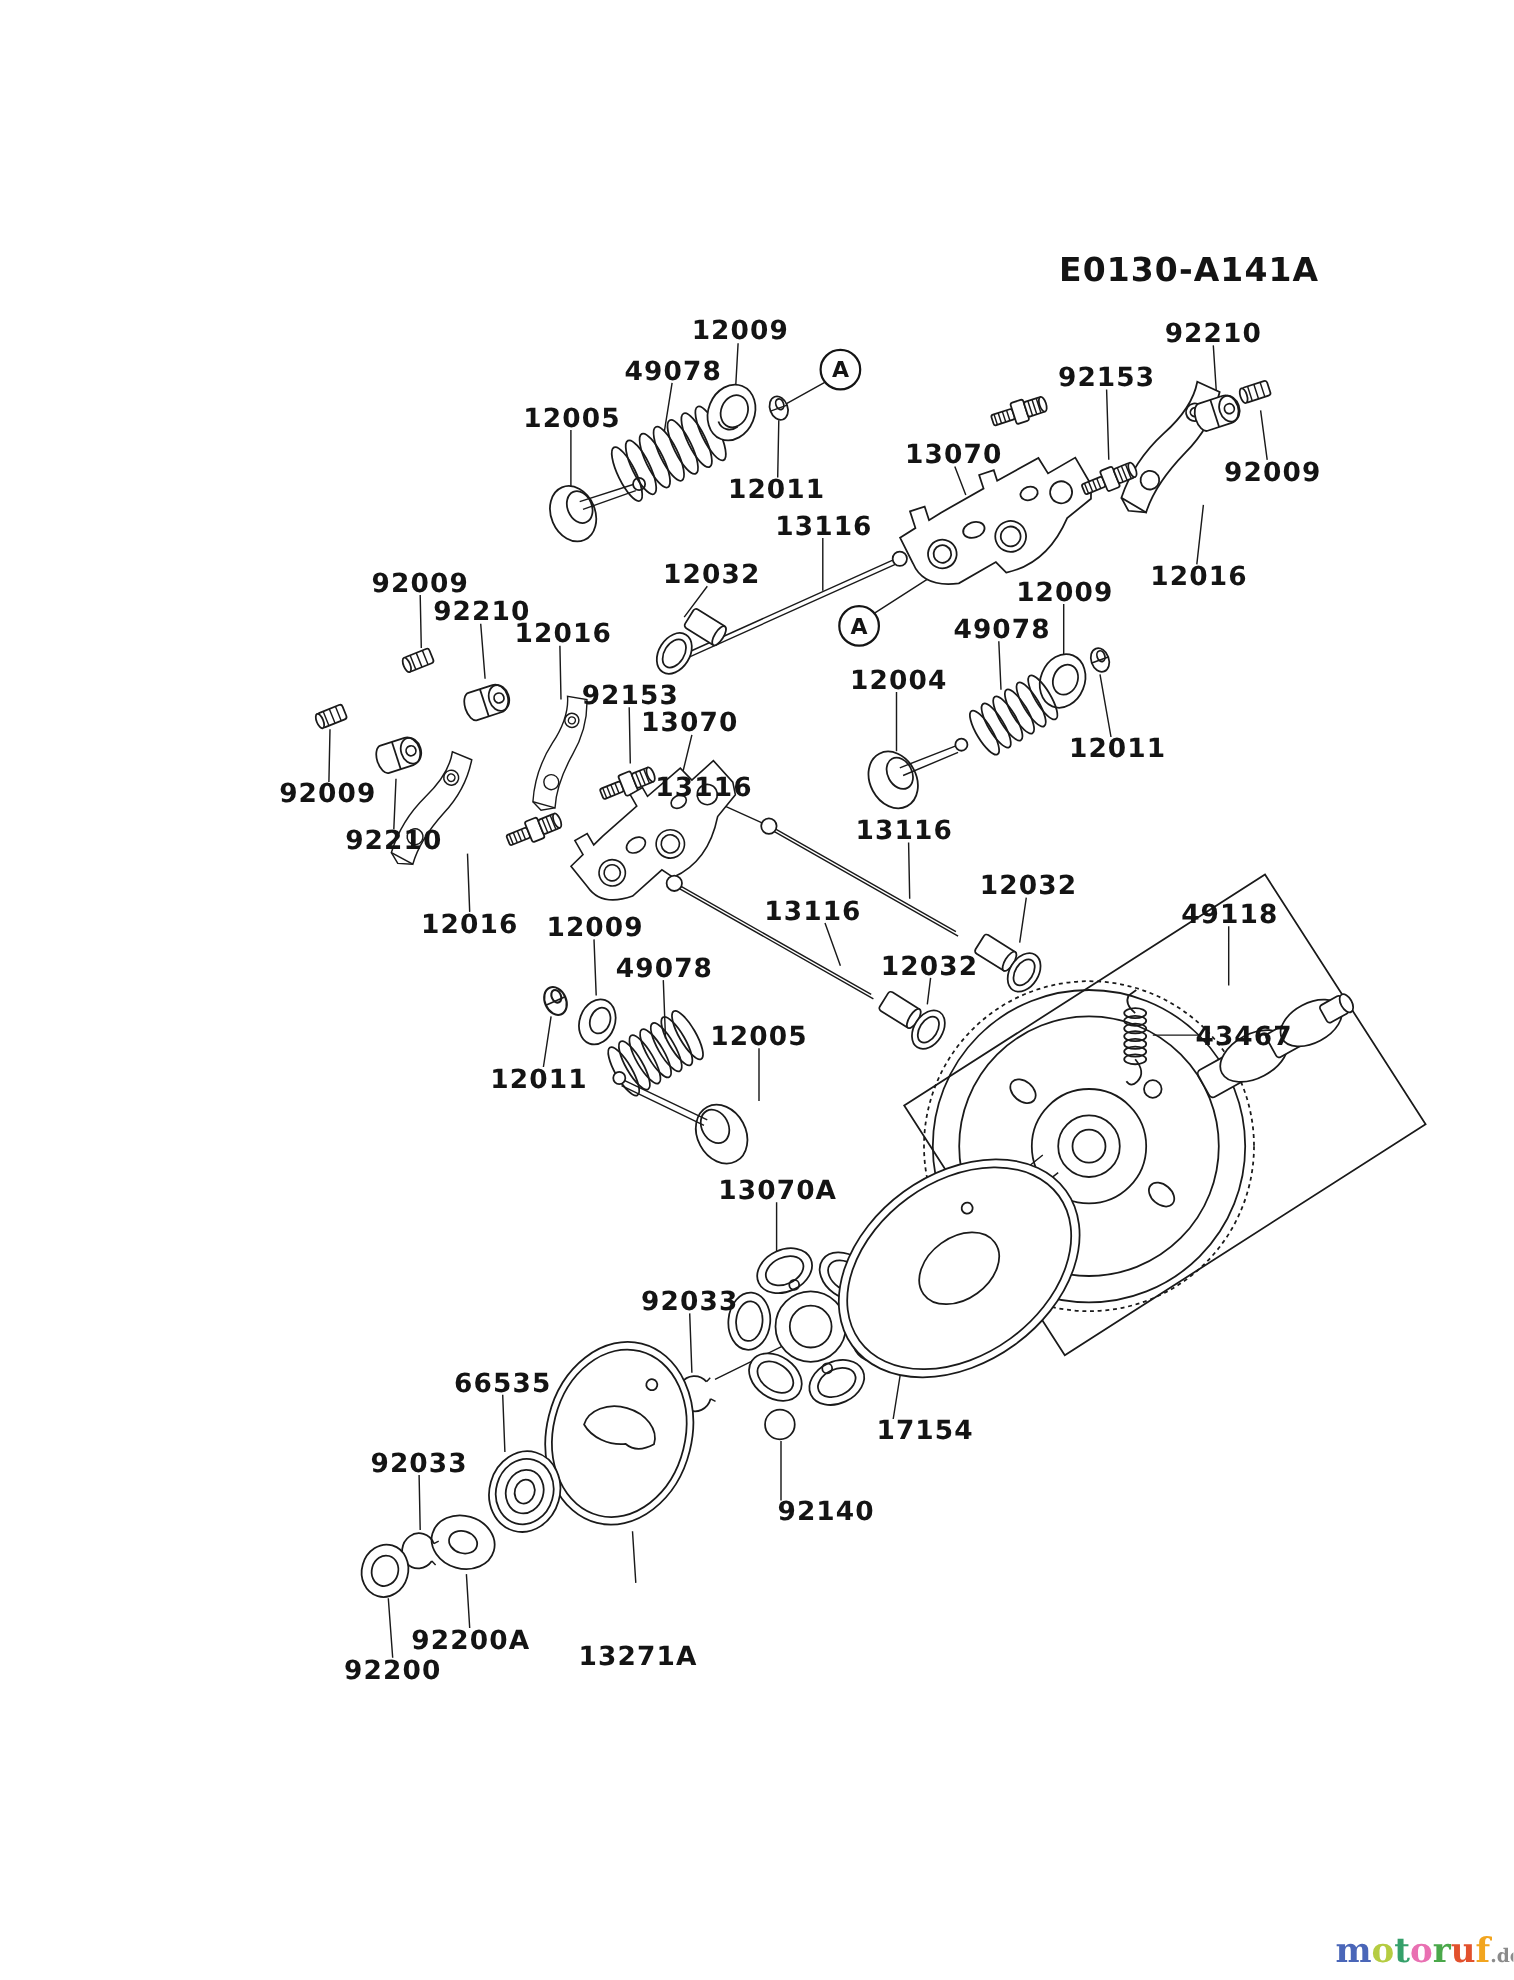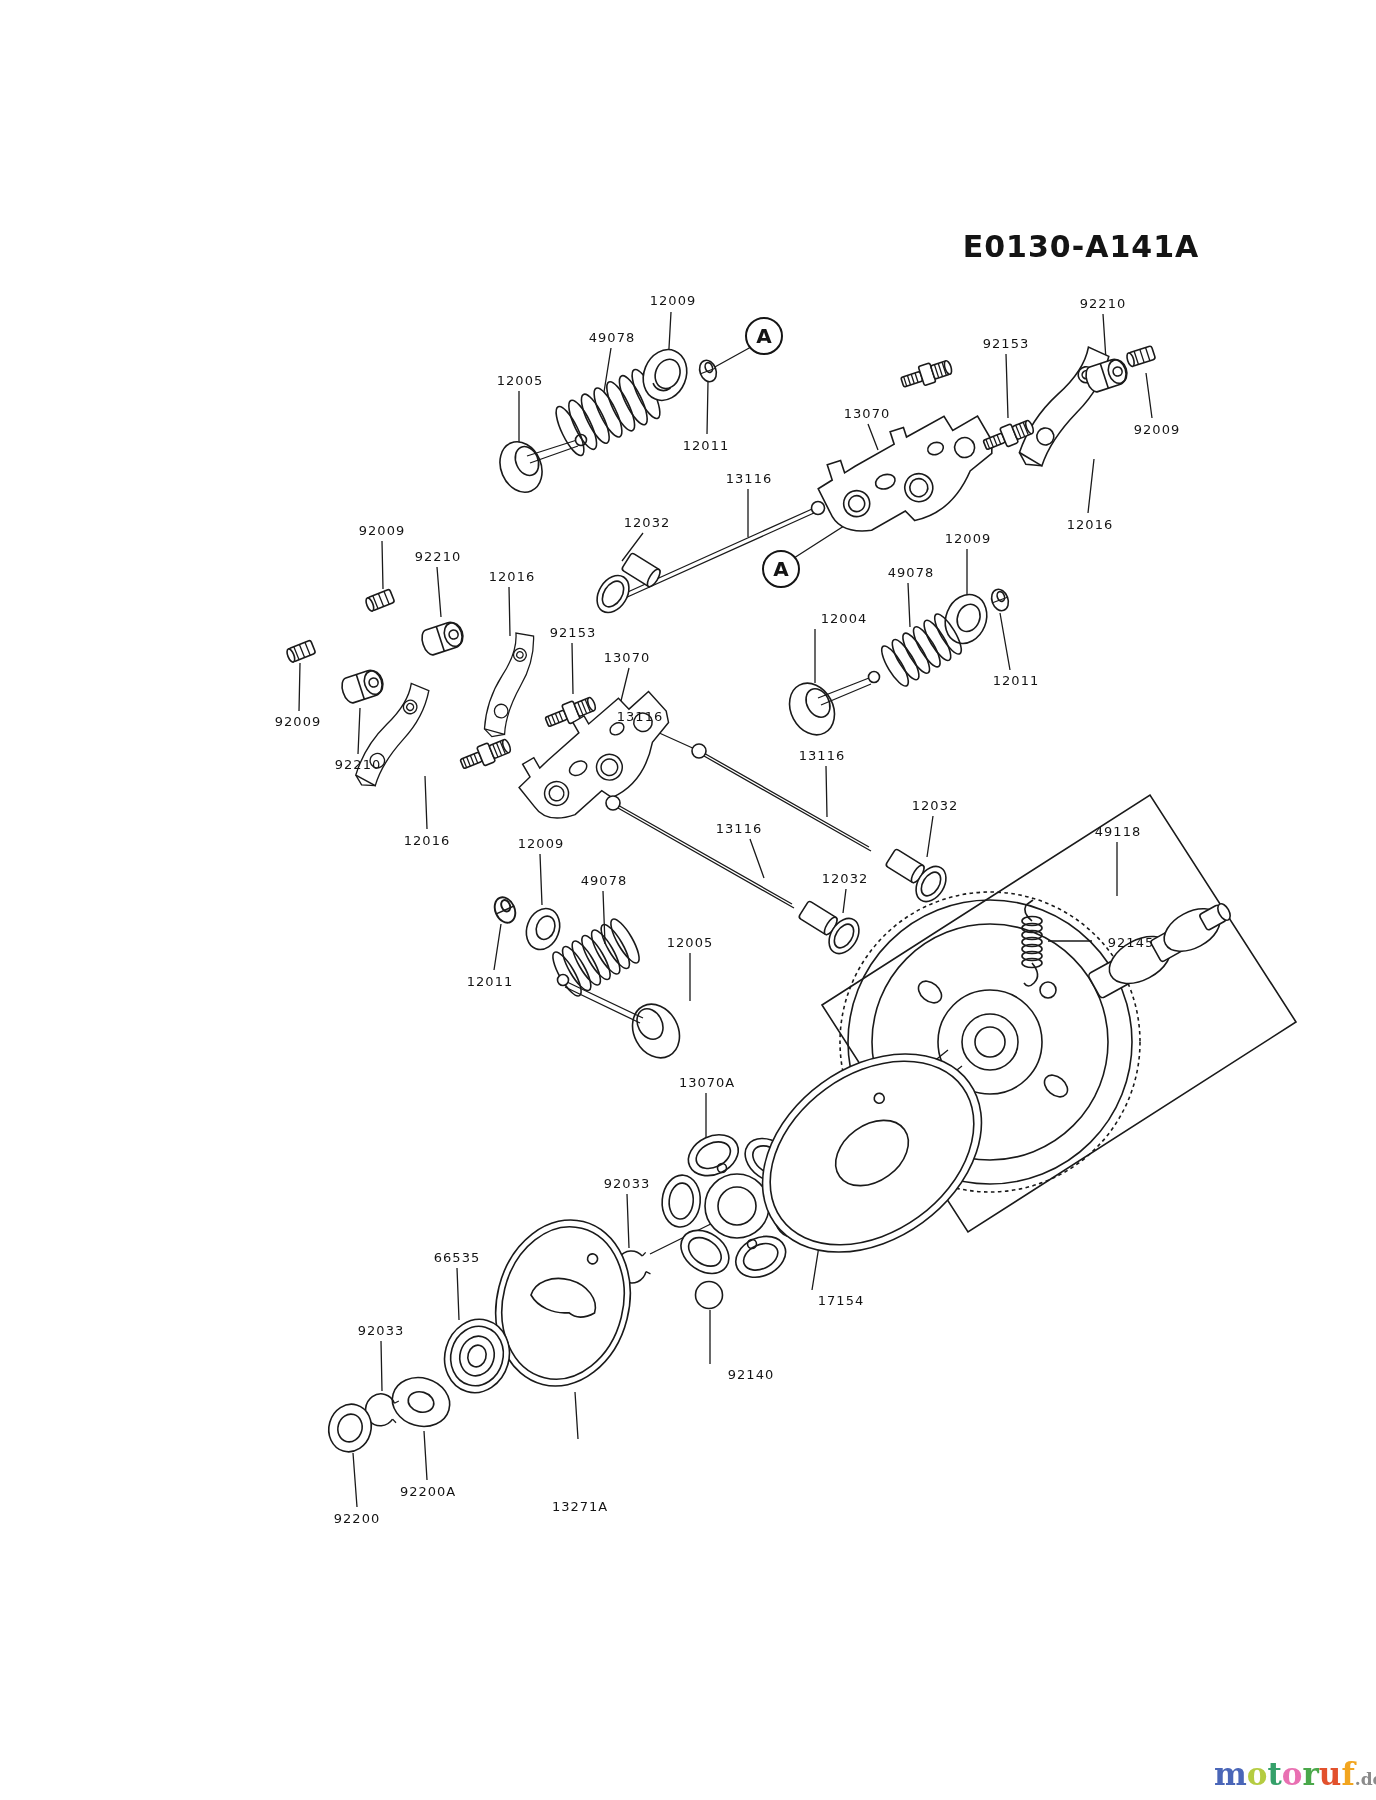--- a/index.html
+++ b/index.html
@@ -1,20 +1,20 @@
 <!DOCTYPE html>
 <html><head>
 <meta charset="utf-8">
 <style>
   html,body{margin:0;padding:0;background:#fff;}
   #stage{position:relative;width:1376px;height:1800px;background:#ffffff;overflow:hidden;
          font-family:"DejaVu Sans","Liberation Sans",sans-serif;}
   #lineart{position:absolute;left:0;top:0;}
-  .part-label{position:absolute;transform:translate(-50%,-50%);font-weight:normal;
-      font-size:13px;letter-spacing:1px;color:#141414;white-space:nowrap;}
+  .part-label{position:absolute;transform:translate(-50%,-50%);font-weight:bold;
+      font-size:24px;letter-spacing:1px;color:#141414;white-space:nowrap;}
   .diagram-code{position:absolute;transform:translate(-50%,-50%);font-weight:bold;
       font-size:30px;letter-spacing:1px;color:#141414;white-space:nowrap;}
   .callout{position:absolute;width:34px;height:34px;border:2.2px solid #141414;border-radius:50%;
       background:#fff;display:flex;align-items:center;justify-content:center;
       font-weight:bold;font-size:20px;color:#141414;transform:translate(-50%,-50%);}
   .watermark{position:absolute;left:1214px;top:1756px;white-space:nowrap;
       font-family:"DejaVu Serif","Liberation Serif",serif;font-weight:bold;font-size:31px;}
   .watermark .suffix{font-size:17px;font-weight:bold;}
   svg .ln{stroke:#1a1a1a;stroke-width:1.3;fill:none;}
   svg .pt{stroke:#1a1a1a;stroke-width:1.6;fill:#ffffff;}
@@ -316,41 +316,41 @@
       <div class="part-label" style="left: 706px; top: 445px;">12011</div>
       <div class="part-label" style="left: 1103px; top: 303px;">92210</div>
       <div class="part-label" style="left: 1006px; top: 343px;">92153</div>
       <div class="part-label" style="left: 867px; top: 413px;">13070</div>
       <div class="part-label" style="left: 1157px; top: 429px;">92009</div>
       <div class="part-label" style="left: 1090px; top: 524px;">12016</div>
       <div class="part-label" style="left: 749px; top: 478px;">13116</div>
       <div class="part-label" style="left: 647px; top: 522px;">12032</div>
       <div class="part-label" style="left: 968px; top: 538px;">12009</div>
       <div class="part-label" style="left: 911px; top: 572px;">49078</div>
-      <div class="part-label" style="left: 844px; top: 618px; text-align: center;">12004</div>
+      <div class="part-label" style="left: 817px; top: 618px; text-align: center;">12004</div>
       <div class="part-label" style="left: 1016px; top: 680px;">12011</div>
       <div class="part-label" style="left: 382px; top: 530px;">92009</div>
       <div class="part-label" style="left: 438px; top: 556px;">92210</div>
       <div class="part-label" style="left: 512px; top: 576px;">12016</div>
       <div class="part-label" style="left: 573px; top: 632px;">92153</div>
       <div class="part-label" style="left: 627px; top: 657px;">13070</div>
       <div class="part-label" style="left: 298px; top: 721px;">92009</div>
       <div class="part-label" style="left: 358px; top: 764px;">92210</div>
       <div class="part-label" style="left: 427px; top: 840px;">12016</div>
       <div class="part-label" style="left: 541px; top: 843px;">12009</div>
       <div class="part-label" style="left: 604px; top: 880px;">49078</div>
       <div class="part-label" style="left: 490px; top: 981px;">12011</div>
       <div class="part-label" style="left: 690px; top: 942px;">12005</div>
       <div class="part-label" style="left: 640px; top: 716px;">13116</div>
       <div class="part-label" style="left: 822px; top: 755px;">13116</div>
       <div class="part-label" style="left: 739px; top: 828px;">13116</div>
       <div class="part-label" style="left: 935px; top: 805px;">12032</div>
       <div class="part-label" style="left: 845px; top: 878px;">12032</div>
       <div class="part-label" style="left: 1118px; top: 831px; text-align: right;">49118</div>
-      <div class="part-label" style="left: 1131px; top: 942px;">92145</div>
+      <div class="part-label" style="left: 1131px; top: 942px;">43467</div>
       <div class="part-label" style="left: 707px; top: 1082px;">13070A</div>
       <div class="part-label" style="left: 627px; top: 1183px;">92033</div>
       <div class="part-label" style="left: 457px; top: 1257px;">66535</div>
       <div class="part-label" style="left: 381px; top: 1330px;">92033</div>
       <div class="part-label" style="left: 580px; top: 1506px;">13271A</div>
       <div class="part-label" style="left: 428px; top: 1491px;">92200A</div>
       <div class="part-label" style="left: 357px; top: 1518px;">92200</div>
       <div class="part-label" style="left: 751px; top: 1374px;">92140</div>
       <div class="part-label" style="left: 841px; top: 1300px;">17154</div>
     </div>

